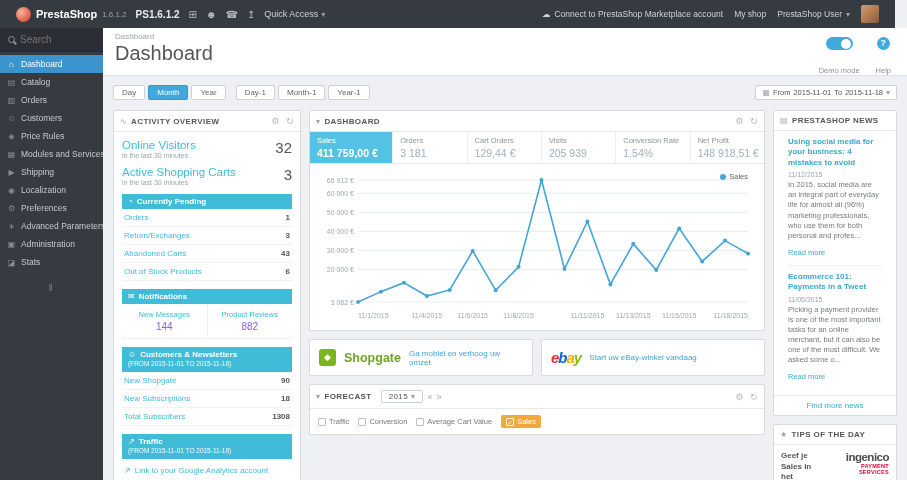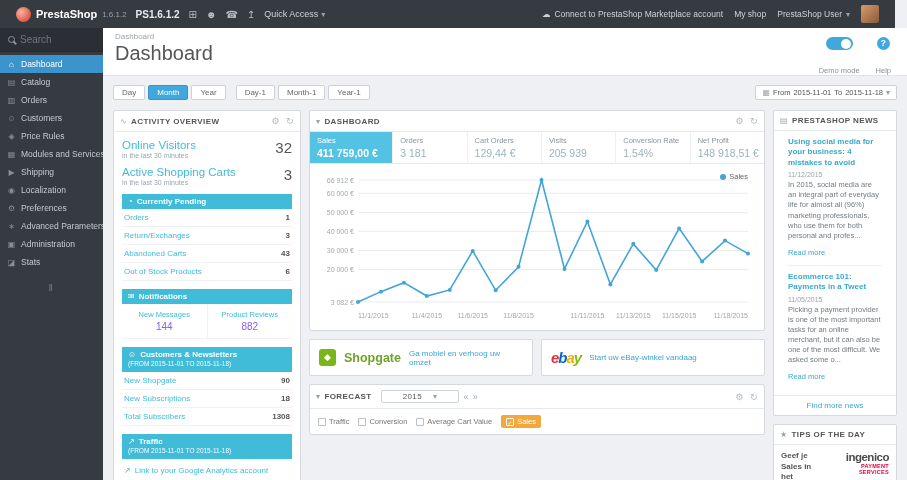--- a/index.html
+++ b/index.html
@@ -103,21 +103,21 @@
   
   .modules-row{display:flex;gap:8px}
   .module-box{flex:1;background:#fff;border:1px solid #d6dadd;border-radius:2px;display:flex;align-items:center;gap:8px;padding:6px 9px;height:37px}
   .shopgate-ic{width:17px;height:17px;background:#7ab51d;border-radius:3px;color:#fff;font-size:9px;line-height:17px;text-align:center;flex:none}
   .shopgate-name{color:#6fa32a;font-weight:bold;font-size:12.5px}
   .module-link{color:#3ba3d6;font-size:8px;cursor:pointer}
   .ebay{font-weight:bold;font-size:15px;font-style:italic;letter-spacing:-1px}
   .ebay .e{color:#e53238}.ebay .b{color:#0064d2}.ebay .a{color:#f5af02}.ebay .y{color:#86b817}
 
   
-  .year-box{border:1px solid #ccd2d6;font-size:8px;padding:1px 21px;color:#555;border-radius:2px;display:flex;gap:11px;align-items:center;font-weight:normal;margin-left:5px;cursor:pointer}
+  .year-box{border:1px solid #ccd2d6;font-size:8px;padding:1px 7px;color:#555;border-radius:2px;display:flex;gap:3px;align-items:center;font-weight:normal;margin-left:5px;cursor:pointer}
   .nav-arrow{color:#9aa3a9;font-size:9px;font-weight:normal;cursor:pointer}
   .forecast-legend{display:flex;gap:9px;padding:6px 8px;align-items:center}
   .leg-item{display:flex;align-items:center;gap:3px;font-size:7.5px;color:#777;cursor:pointer}
   .leg-check{width:8px;height:8px;border:1px solid #b9c0c5;background:#fff;border-radius:1px;flex:none;font-size:6px;line-height:8px;text-align:center;color:#fff}
   .leg-item.active{background:#f3a73f;color:#fff;padding:2px 5px;border-radius:2px}
   .leg-item.active .leg-check{border-color:#fff;background:#f3a73f}
 
   
   .news-body{padding:6px 14px 0}
   .article{padding-bottom:6px;border-bottom:1px solid #eef0f1;margin-bottom:6px}

